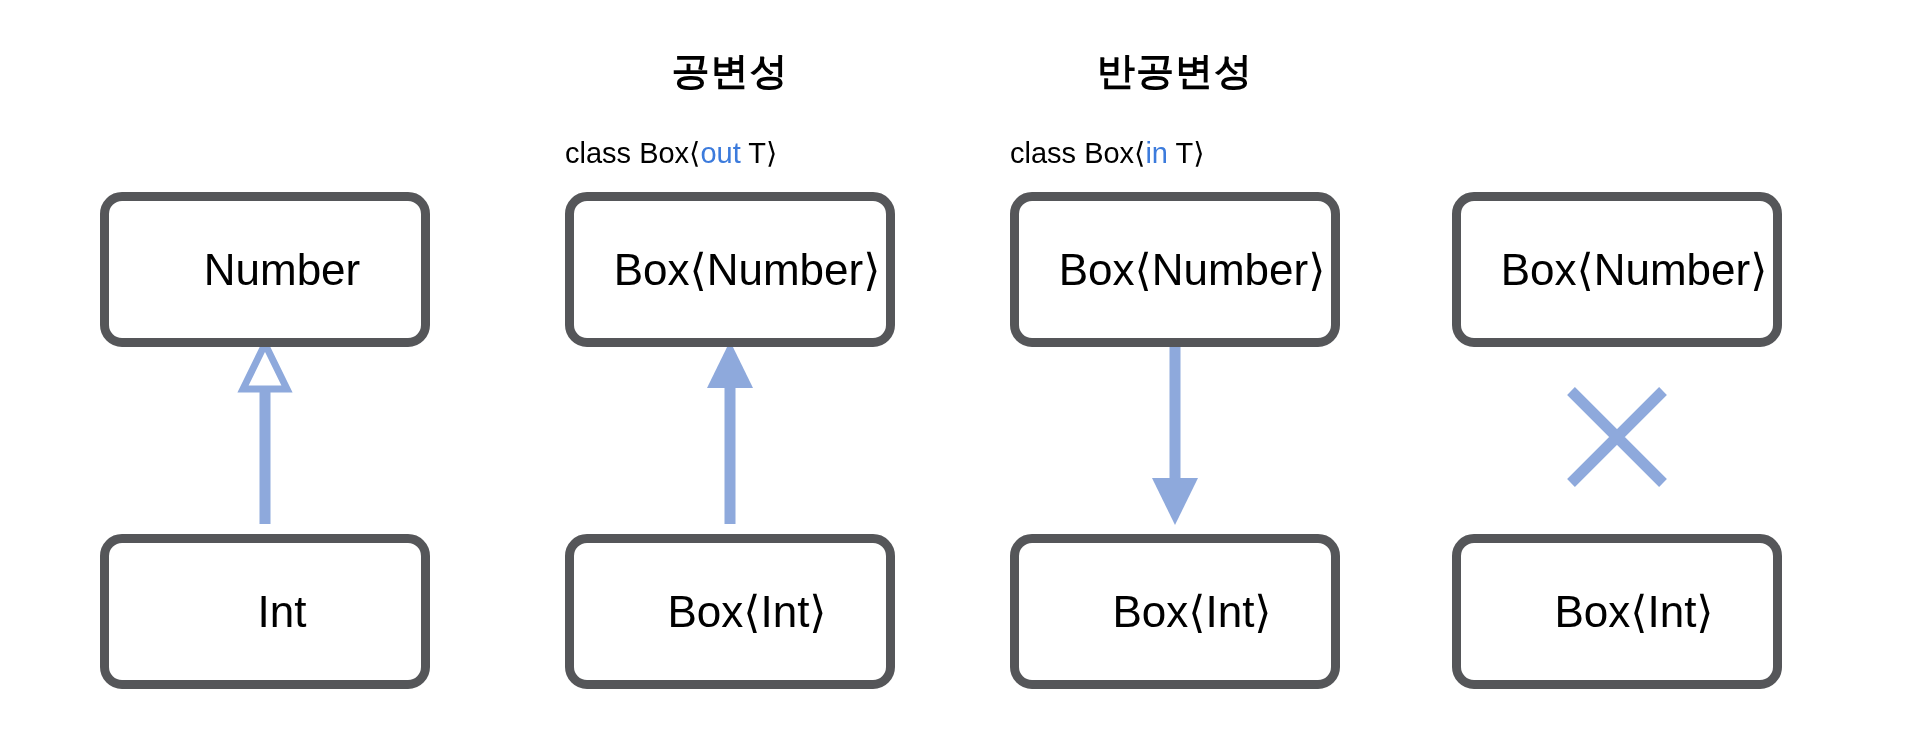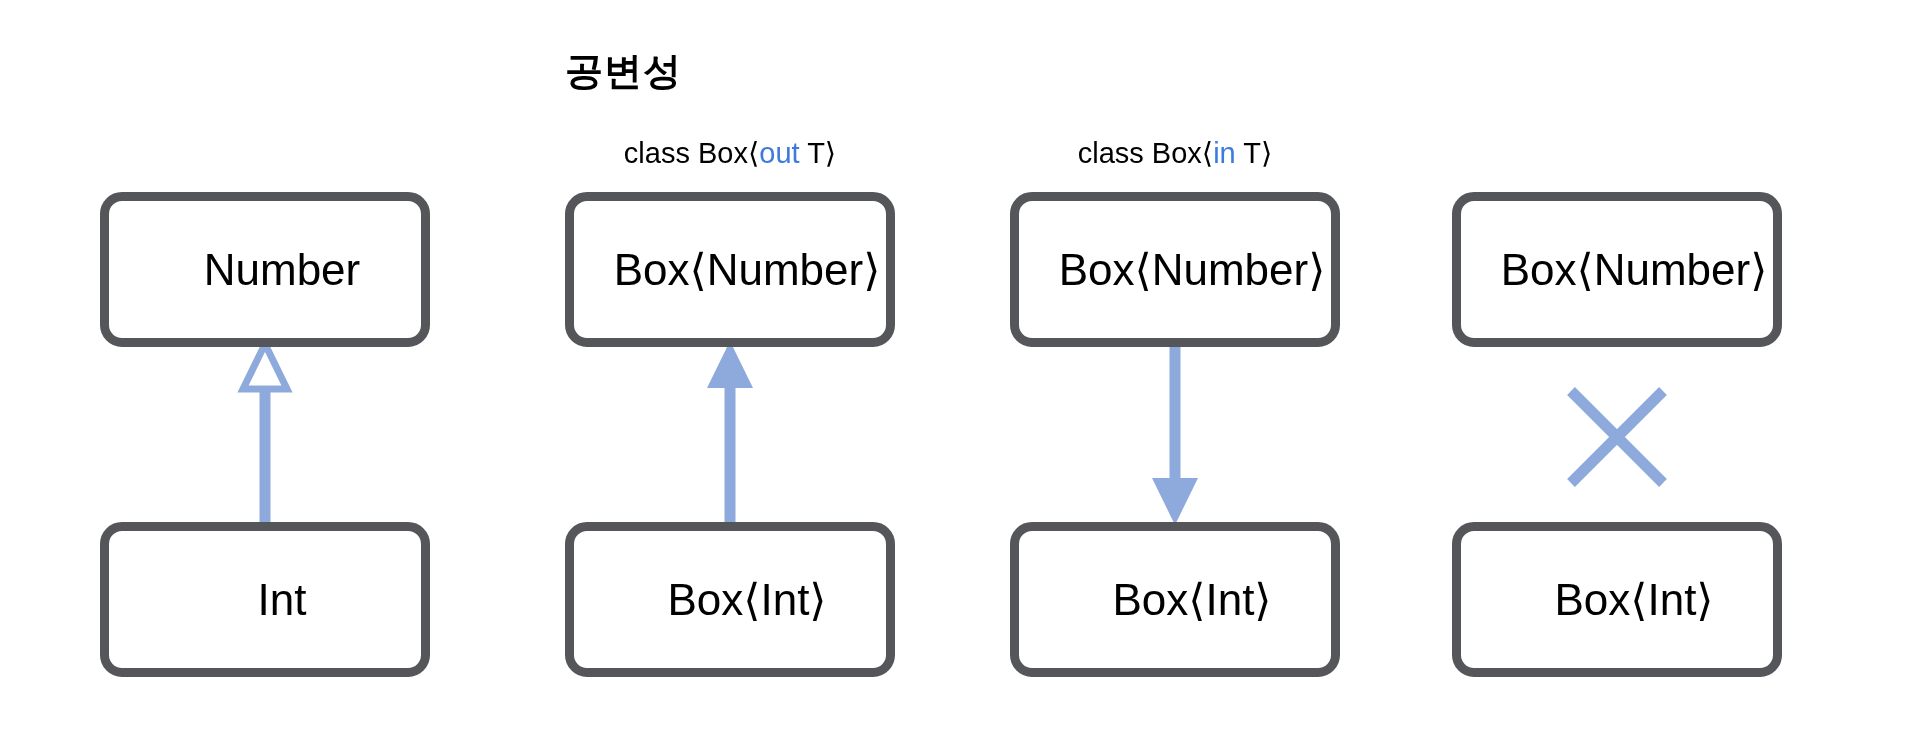--- a/index.html
+++ b/index.html
@@ -25,32 +25,33 @@
   .col-2 { left: 565px; }
   .col-3 { left: 1010px; }
   .col-4 { left: 1452px; }
 
   .hdr {
     position: absolute;
     top: 46px;
     left: 0;
     width: 100%;
     margin: 0;
+    text-align: center;
     font-size: 38px;
     font-weight: bold;
     color: #000000;
     letter-spacing: 1px;
     white-space: nowrap;
   }
   .decl {
     position: absolute;
     top: 136px;
     left: 0;
     width: 100%;
-    text-align: center;
+    text-align: left;
     font-size: 29px;
     color: #000000;
     white-space: nowrap;
   }
   .decl .kw { color: #3c7bdc; }
 
   .tbox {
     position: absolute;
     left: 0;
     width: 330px;
@@ -62,21 +63,21 @@
     display: flex;
     align-items: center;
     justify-content: center;
     font-size: 44px;
     color: #000000;
     white-space: nowrap;
     z-index: 2;
     padding-left: 34px;
   }
   .tbox.top    { top: 192px; }
-  .tbox.bottom { top: 522px; }
+  .tbox.bottom { top: 534px; }
 
   .arrow {
     position: absolute;
     left: 50%;
     transform: translateX(-50%);
     z-index: 1;
   }
   .arrow.updown { top: 340px; }
   .arrow.cross  { top: 382px; }
 </style>
@@ -99,20 +100,21 @@
     <div class="decl"><span>class Box⟨</span><span class="kw">out</span><span> T⟩</span></div>
     <div class="tbox top">Box⟨Number⟩</div>
     <svg class="arrow updown" width="64" height="188" viewBox="0 0 64 188">
       <rect x="26.5" y="44" width="11" height="140" fill="#8EA9DC"></rect>
       <path d="M32 1 L9 48 L55 48 Z" fill="#8EA9DC"></path>
     </svg>
     <div class="tbox bottom">Box⟨Int⟩</div>
   </section>
 
   <section class="col col-3">
+    <h2 class="hdr">반공변성</h2>
     <div class="decl"><span>class Box⟨</span><span class="kw">in</span><span> T⟩</span></div>
     <div class="tbox top">Box⟨Number⟩</div>
     <svg class="arrow updown" width="64" height="188" viewBox="0 0 64 188">
       <rect x="26.5" y="2" width="11" height="140" fill="#8EA9DC"></rect>
       <path d="M32 185 L9 138 L55 138 Z" fill="#8EA9DC"></path>
     </svg>
     <div class="tbox bottom">Box⟨Int⟩</div>
   </section>
 
   <section class="col col-4">

